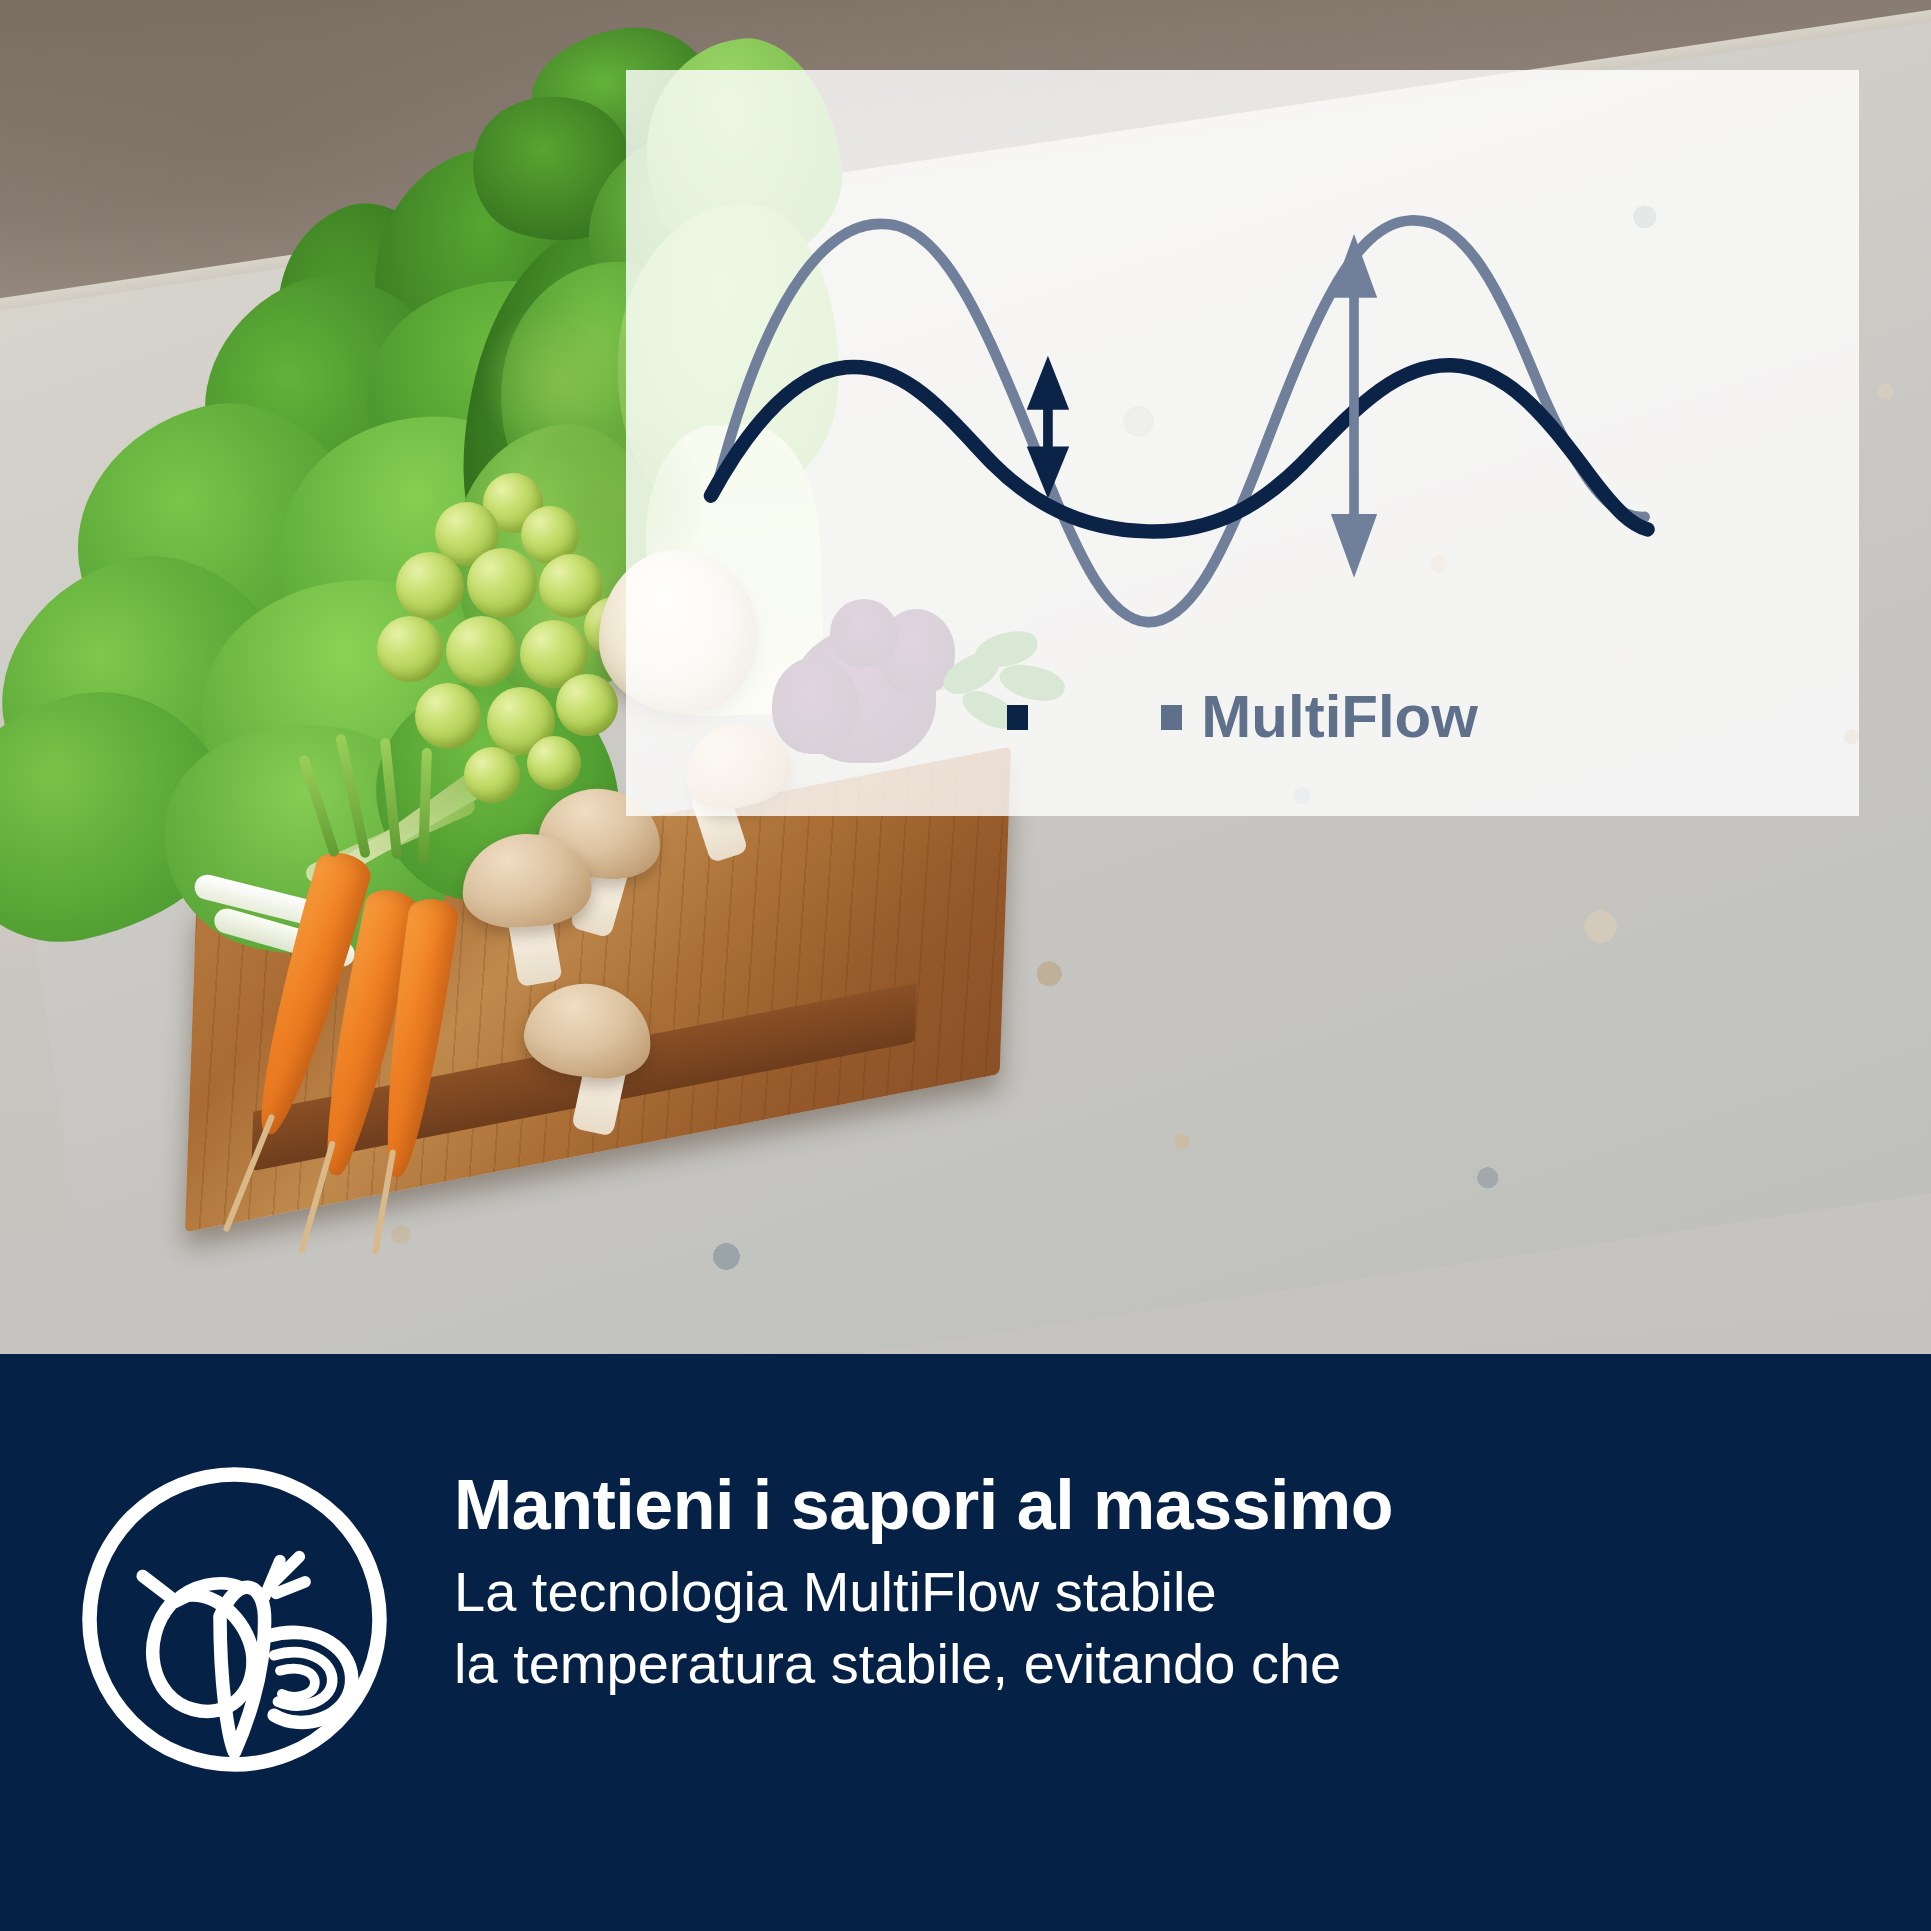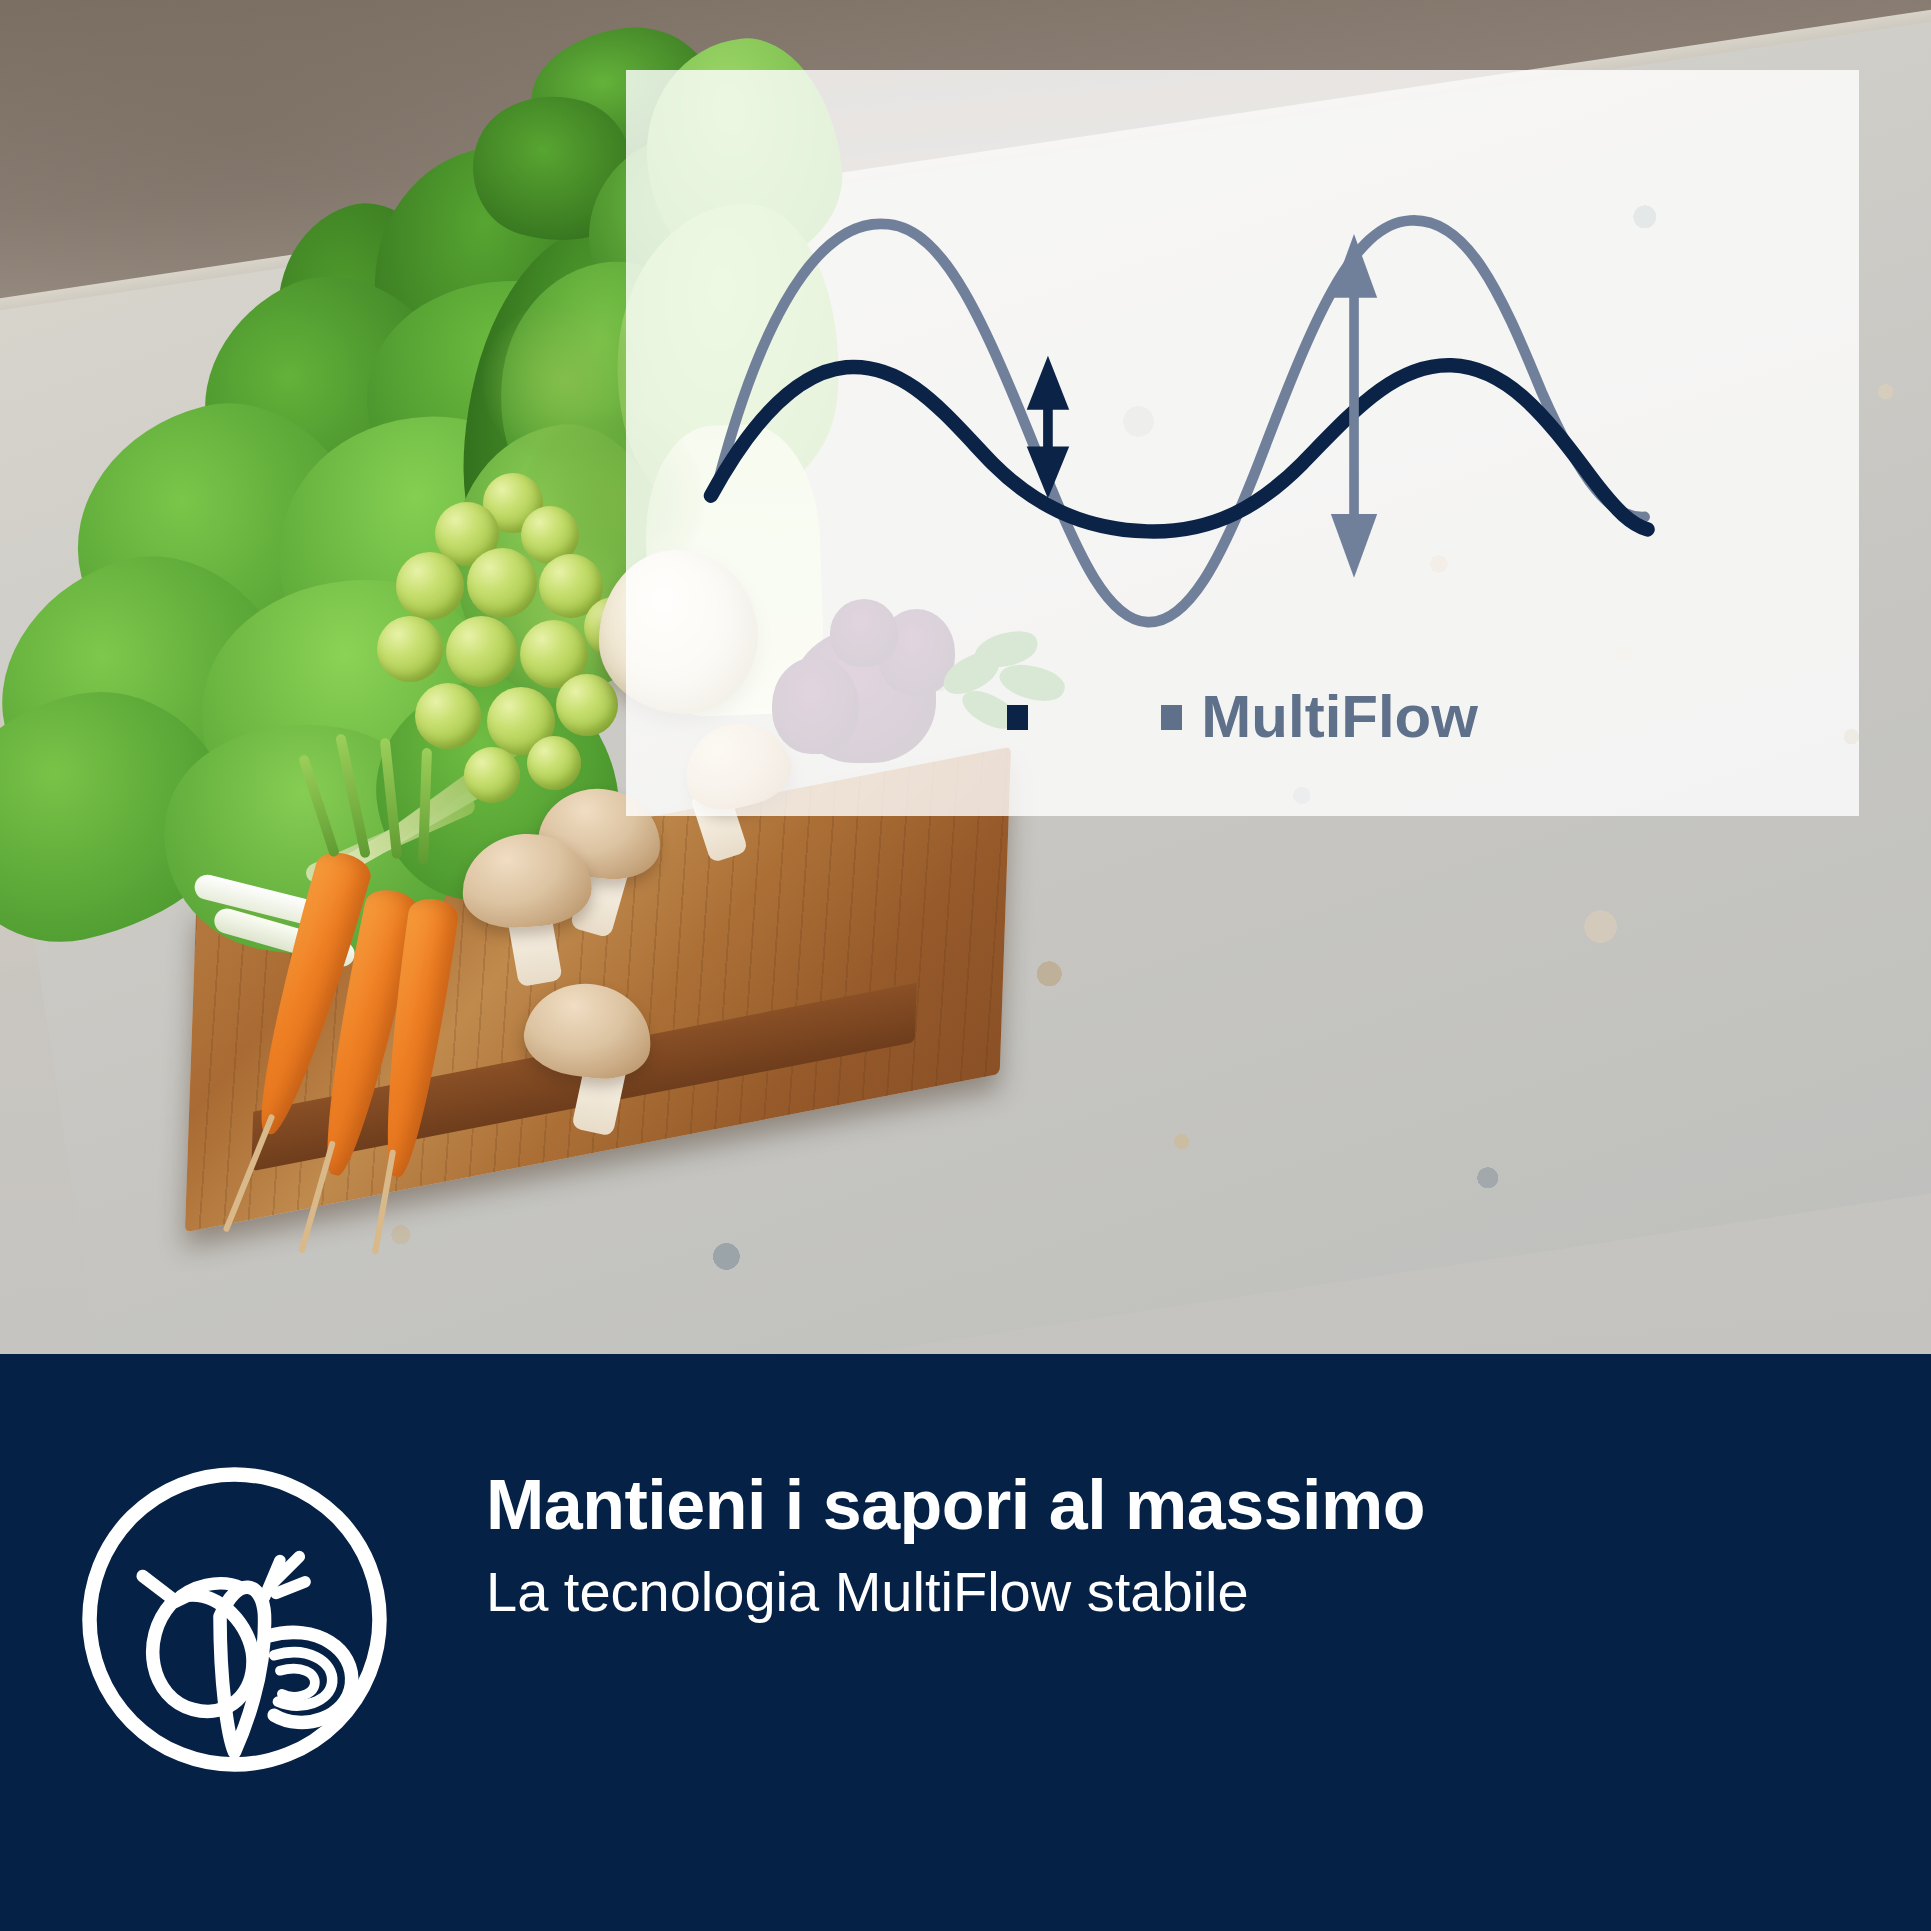--- a/index.html
+++ b/index.html
@@ -103,21 +103,21 @@
   .leg{display:flex;align-items:center;gap:19.3px;font-size:60px;font-weight:bold;line-height:1;}
   .bul{width:21px;height:25px;display:inline-block;}
   .leg-mf{color:#0b2347;}
   .leg-mf .bul{background:#0b2347;}
   .leg-st{color:#5e708a;}
   .leg-st .bul{background:#5e708a;}
 
   
   .footer{position:absolute;left:0;top:1354px;width:1931px;height:577px;background:#062146;}
   .footer-icon{position:absolute;left:75px;top:1460px;width:319px;height:319px;}
-  .footer-text{position:absolute;left:454px;top:1468px;width:1429px;color:#ffffff;margin-left:32px;}
+  .footer-text{position:absolute;left:454px;top:1468px;width:1429px;color:#ffffff;}
   .f-head{font-size:70px;font-weight:bold;line-height:1.06;letter-spacing:-0.5px;margin:0 0 13.5px 0;}
   .f-line{font-size:56px;line-height:1.30;font-weight:normal;}
 </style>
 </head>
 <body>
 
 <div id="root">
 
   <div class="photo">
 
@@ -284,16 +284,17 @@
     <path d="M196 142 L 212 104 M 204 128 L 232 100 M 208 138 L 238 126" fill="none" stroke="#ffffff" stroke-width="12" stroke-linecap="round"></path>
 
     <path d="M200 182 C 250 168, 290 196, 286 232 C 282 266, 236 282, 206 264" fill="none" stroke="#ffffff" stroke-width="14" stroke-linecap="round"></path>
     <path d="M206 202 C 240 192, 268 208, 266 230 C 264 250, 234 260, 210 250" fill="none" stroke="#ffffff" stroke-width="11" stroke-linecap="round"></path>
     <path d="M212 218 C 234 212, 250 220, 248 232 C 246 244, 226 248, 214 242" fill="none" stroke="#ffffff" stroke-width="10" stroke-linecap="round"></path>
   </svg>
 
   <div class="footer-text">
     <div class="f-head">Mantieni i sapori al massimo</div>
     <div class="f-line">La tecnologia MultiFlow stabile</div>
+    <div class="f-line">la temperatura stabile, evitando che</div>
   </div>
 
 </div>
 
 
 </body></html>

